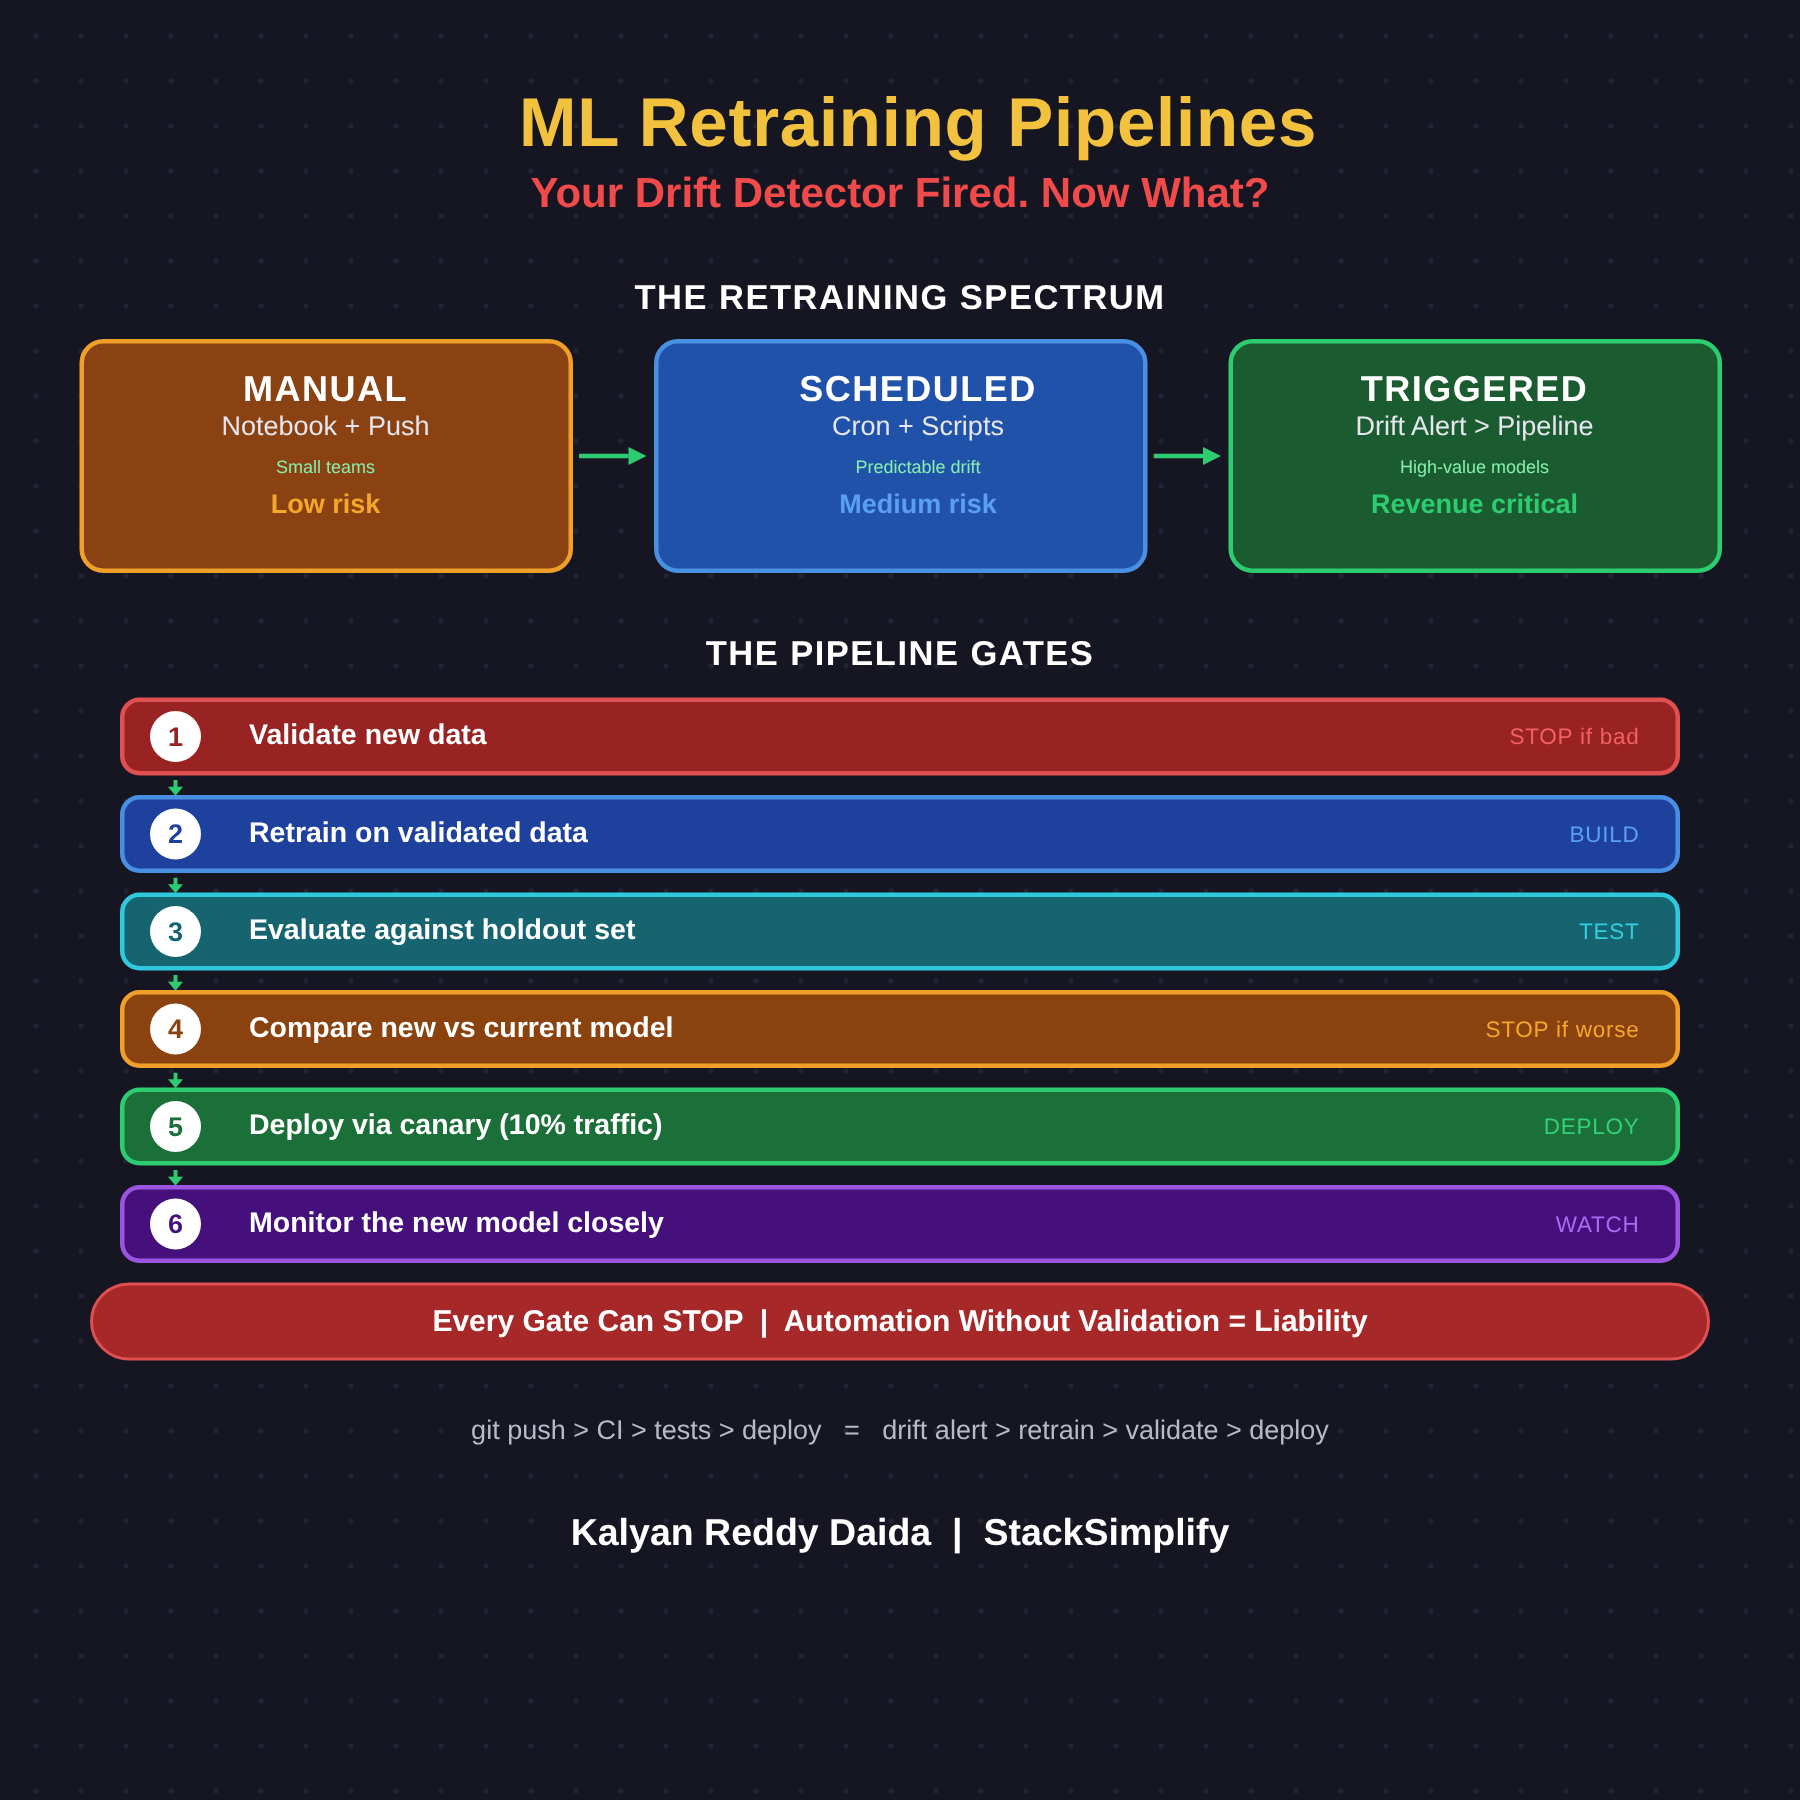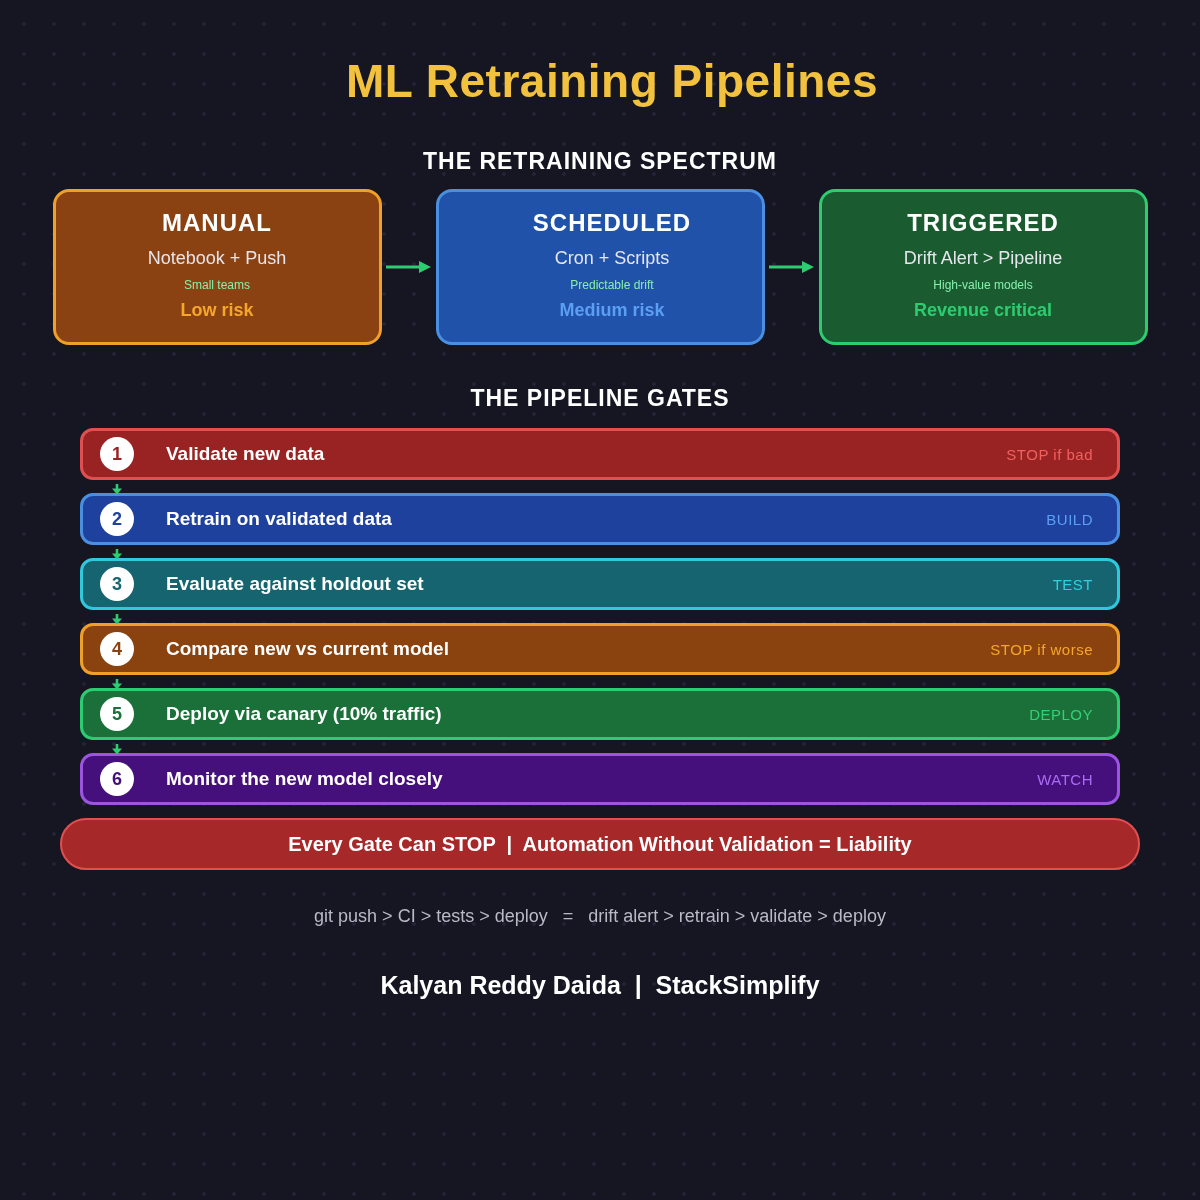--- a/index.html
+++ b/index.html
@@ -12,21 +12,21 @@
     background-size:30px 30px; background-position:9px 9px;
   }
   .title { padding-top:54px; font-size:46px; font-weight:700; text-align:center; letter-spacing:0.5px;padding-left:24px; }
   .subtitle { margin-top:5px; font-size:28px; font-weight:700; text-align:center; }
   .section-heading { margin-top:40px; font-size:23px; font-weight:700; color:#ffffff; text-align:center; letter-spacing:1px; }
   .cards { margin-top:14px; display:flex; justify-content:center; align-items:center; }
   .card {
     width:329px; height:156px; border:3px solid; border-radius:16px; text-align:center;
   }
   .card-title { margin-top:17px; font-size:24px; font-weight:700; color:#ffffff; letter-spacing:1px; }
-  .card-line1 { margin-top:11px; font-size:18px; color:#e6e6ee; }
+  .card-line1 { font-size:18px; color:#e6e6ee; }
   .card-line2 { margin-top:9px; font-size:12px; color:#86efac; }
   .card-risk  { margin-top:8px; font-size:18px; font-weight:700; }
   .h-arrow { width:54px; display:flex; justify-content:center; align-items:center; }
   .gates-list { width:1040px; margin:16px auto 0; position:relative; }
   .gate-row {
     height:52px; border:3px solid; border-radius:13px;
     display:flex; align-items:center; margin-bottom:13px;
   }
   .gate-row:last-child { margin-bottom:0; }
   .gate-num {
@@ -44,20 +44,21 @@
   .banner-text { font-size:20px; font-weight:700; color:#ffffff; white-space:pre; }
   .comparison { margin-top:36px; text-align:center; font-size:18px; color:#b9bac6; white-space:pre; }
   .credit { margin-top:44px; text-align:center; font-size:25px; font-weight:700; color:#ffffff; white-space:pre; }
 </style>
 </head>
 <body>
 
 <div class="page">
 
   <div class="title" style="color: rgb(242, 194, 62);">ML Retraining Pipelines</div>
+  <div class="subtitle" style="color: rgb(240, 74, 74);">Your Drift Detector Fired. Now What?</div>
 
   <div class="section-heading">THE RETRAINING SPECTRUM</div>
 
   <div class="cards">
 
     <div class="card" style="background: rgb(138, 66, 18); border-color: rgb(240, 160, 40);">
       <div class="card-title">MANUAL</div>
       <div class="card-line1">Notebook + Push</div>
       <div class="card-line2">Small teams</div>
       <div class="card-risk" style="color: rgb(245, 167, 43);">Low risk</div>

